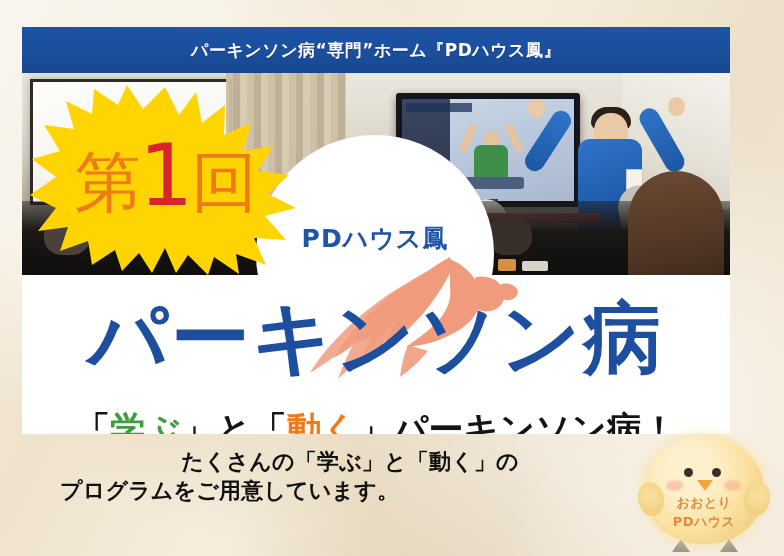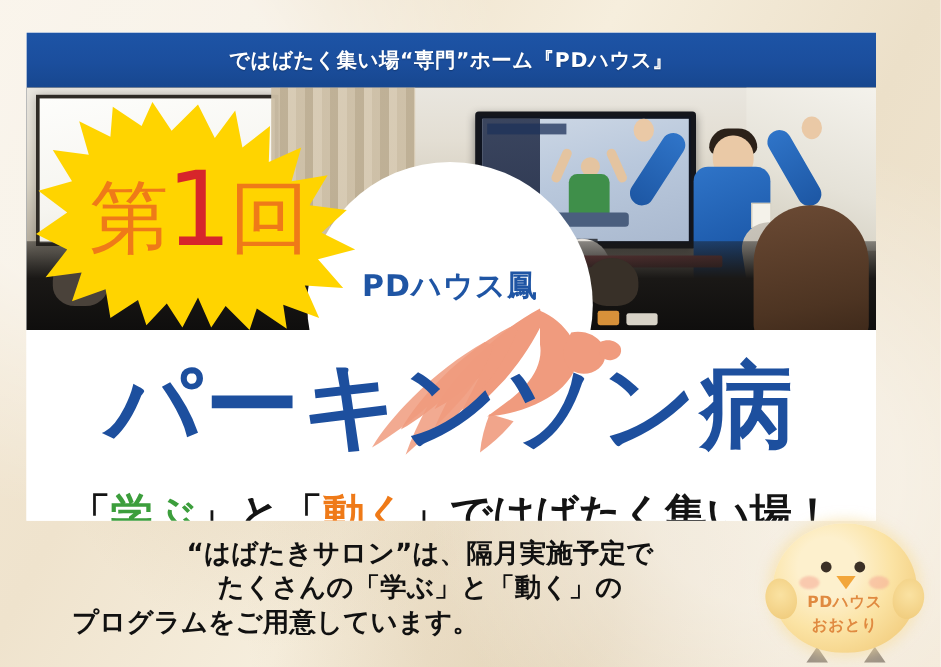--- a/index.html
+++ b/index.html
@@ -471,21 +471,21 @@
   .burst-label .b-kai { color: #ef7a18; }
 </style>
 </head>
 <body>
 
 <div id="poster">
 
   <div class="card">
 
     <div class="banner">
-      <div class="banner-text">ではばたく集い場“専門”ホーム『PDハウス』</div>
+      <div class="banner-text">パーキンソン病“専門”ホーム『PDハウス鳳』</div>
     </div>
 
     <div class="photo">
       <div class="ph-wall"></div>
       <div class="ph-window"></div>
       <div class="ph-curtain"></div>
       <div class="ph-rwindow"></div>
 
       <div class="ph-tv">
         <div class="ph-tv-screen">
@@ -553,54 +553,53 @@
                  C205 52 200 49 199 44 Z"></path>
         <path d="M108 96 C104 106 101 117 100 128 C110 121 120 112 128 102 Z" opacity=".9"></path>
       </g>
     </svg>
 
     <div class="logo-text">PDハウス鳳</div>
 
     <div class="wordmark">パーキンソン病</div>
 
     <div class="tagline">
-      <span>「</span><span class="learn">学ぶ</span><span>」と「</span><span class="move">動く</span><span>」ではばたく集い場！</span>
+      <span>「</span><span class="learn">学ぶ</span><span>」と「</span><span class="move">動く</span><span>」パーキンソン病！</span>
     </div>
   </div>
 
   <div class="burst">
     <svg viewBox="0 0 270 190" width="270" height="190">
       <polygon fill="#ffd400" points="
         135,2 149,30 166,7 172,38 195,20 194,50 221,38 213,66 243,61 228,86
         259,90 238,109 266,123 235,131 256,155 224,153 236,180 206,169 209,189
         184,172 178,190 158,170 146,188 135,163 122,188 109,168 92,186 85,165
         62,180 58,156 30,166 38,142 8,146 26,123 0,110 26,92 2,74 30,66
         14,40 44,44 36,16 62,29 64,4 88,20 97,0 113,24"></polygon>
     </svg>
     <div class="burst-label">
       <span class="b-dai">第</span><span class="b-num">1</span><span class="b-kai">回</span>
     </div>
   </div>
 
   <div class="desc">
-    <span class="l1">“はばたきサロン”は、隔月実施予定で</span>
     <span class="l2">たくさんの「学ぶ」と「動く」の</span>
     <span class="l3">プログラムをご用意しています。</span>
   </div>
 
   <div class="chick">
     <div class="chick-foot fl"></div>
     <div class="chick-foot fr"></div>
     <div class="chick-body"></div>
     <div class="chick-wing wl"></div>
     <div class="chick-wing wr"></div>
     <div class="chick-eye el"></div>
     <div class="chick-eye er"></div>
     <div class="chick-beak"></div>
     <div class="chick-cheek cl"></div>
     <div class="chick-cheek cr"></div>
     <div class="chick-label">
+      <span>おおとり</span>
       <span>PDハウス</span>
-      <span>おおとり</span>
     </div>
   </div>
 
 </div>
 
 </body></html>

